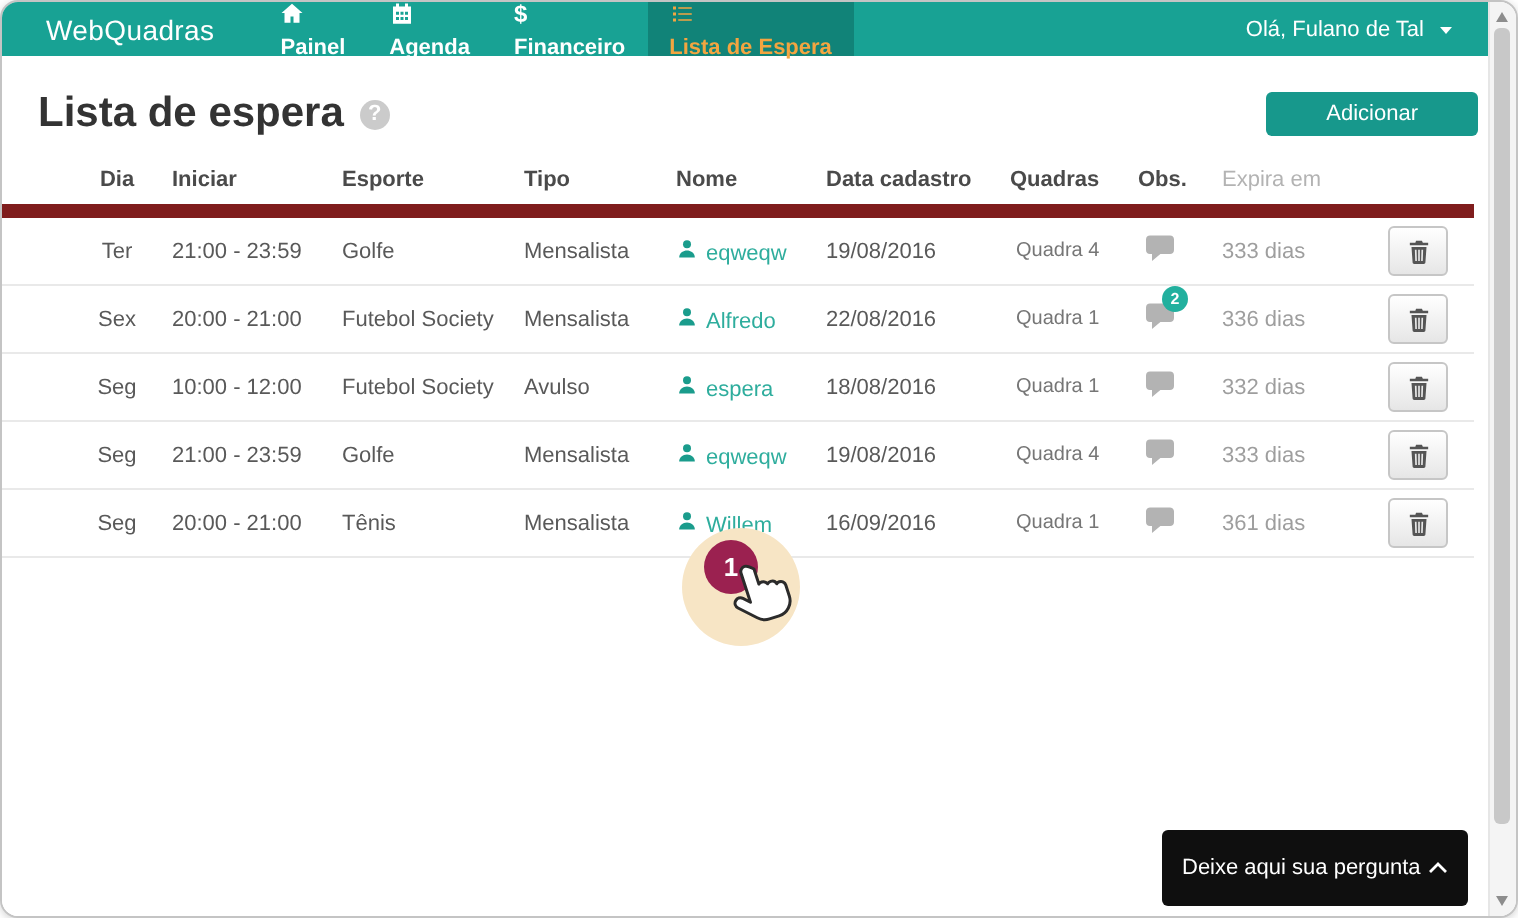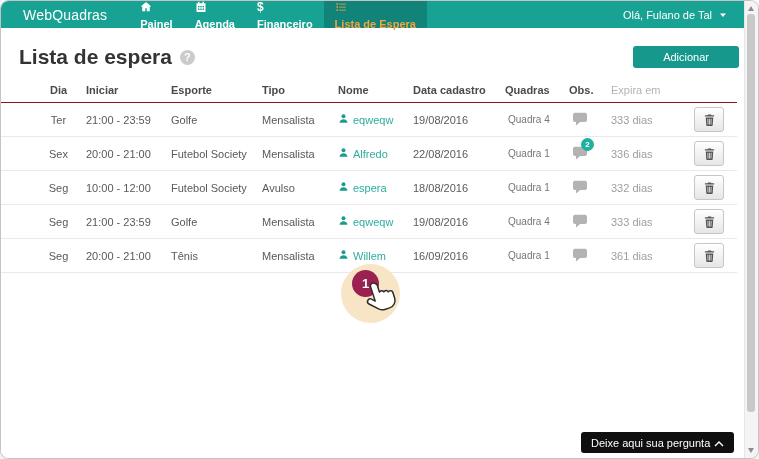--- a/index.html
+++ b/index.html
@@ -30,21 +30,21 @@
   .help { width:15px; height:15px; border-radius:50%; background:#cbcbcb; color:#fff;
           font-size:11px; font-weight:bold; display:flex; align-items:center; justify-content:center;
           margin-left:8px; cursor:pointer; }
   .help::after { content:"?"; }
   .add-btn { margin-left:auto; background:#17988C; color:#fff; border:none; border-radius:3px;
              font-size:11px; padding:5px 30px; cursor:pointer; font-family:inherit; }
 
   
   .thead,.row { display:grid; grid-template-columns:55px 85px 91px 76px 75px 92px 64px 42px 70px 1fr;
                 align-items:center; margin-right:8px; padding:0 6px 0 30px; }
-  .thead { height:25px; border-bottom:1px solid #7f1d1d; }
+  .thead { height:25px; border-bottom:7px solid #7f1d1d; }
   .th { font-size:11px; font-weight:bold; color:#4a4a4a; }
   .th.c-dia { text-align:center; }
   .th.c-expira { color:#b3b3b3; font-weight:normal; }
   .row { height:33px; border-bottom:1px solid #e9e9e9; font-size:11px; color:#595959; }
   .td.c-dia { text-align:center; }
   .name-link { display:inline-flex; align-items:flex-end; gap:4px; color:#2EAD9D;
                text-decoration:none; cursor:pointer; }
   .td.c-quadras { font-size:10px; color:#767676; padding-left:3px; }
   .td.c-expira { color:#9e9e9e; }
   .obs-wrap { position:relative; width:17px; height:14px; margin-left:3px; cursor:pointer; }
@@ -58,21 +58,21 @@
   
   .annotation { position:absolute; left:340px; top:236px; width:59px; height:59px; z-index:3;
                 pointer-events:none; }
   .halo { position:absolute; inset:0; border-radius:50%; background:#F7E5C5; }
   .step-num { position:absolute; left:11px; top:6px; width:27px; height:27px; border-radius:50%;
               background:#9B2150; color:#fff; font-size:13px; font-weight:bold;
               display:flex; align-items:center; justify-content:center; }
   .hand { position:absolute; left:23px; top:15px; transform:rotate(-18deg); }
 
   
-  .chat { position:absolute; right:24px; bottom:5px; width:153px; height:21px; background:#0f0f0f;
+  .chat { position:absolute; right:24px; bottom:5px; width:153px; height:38px; background:#0f0f0f;
           border-radius:3px; color:#fff; font-size:11px; display:flex; align-items:center;
           justify-content:space-between; padding:0 10px; box-sizing:border-box; cursor:pointer; z-index:4; }
 
   
   .scrollbar { position:absolute; top:0; right:0; bottom:0; width:13px; background:#f4f4f4;
                border-left:1px solid #e6e6e6; z-index:5; }
   .sb-thumb { position:absolute; top:13px; left:2px; width:8px; height:398px; background:#c8c8c8;
               border-radius:3px; cursor:pointer; }
   .sb-up, .sb-down { position:absolute; left:3px; width:0; height:0;
               border-left:3.5px solid transparent; border-right:3.5px solid transparent; cursor:pointer; }

